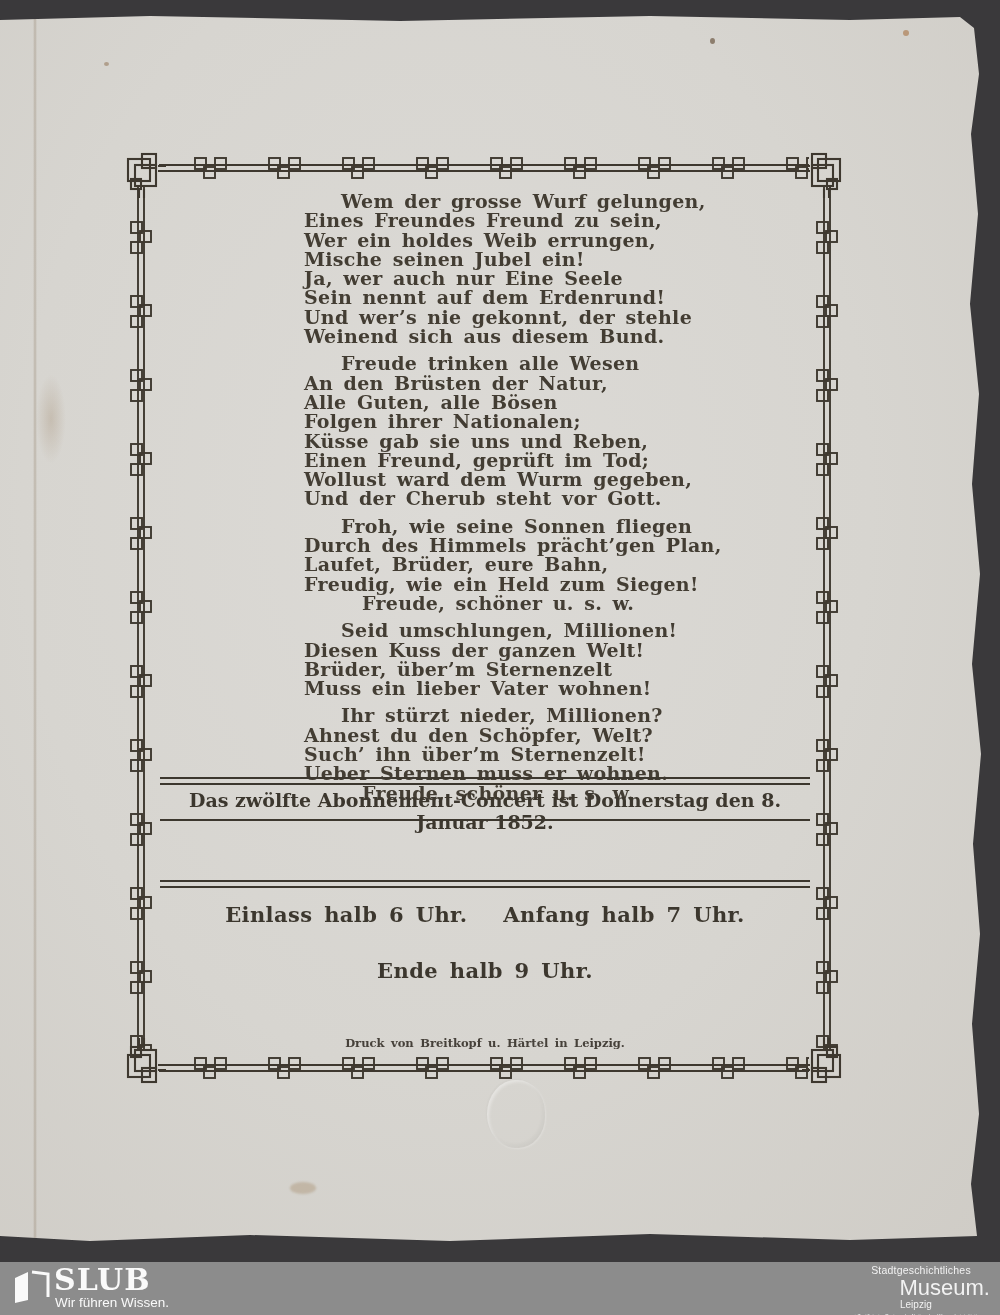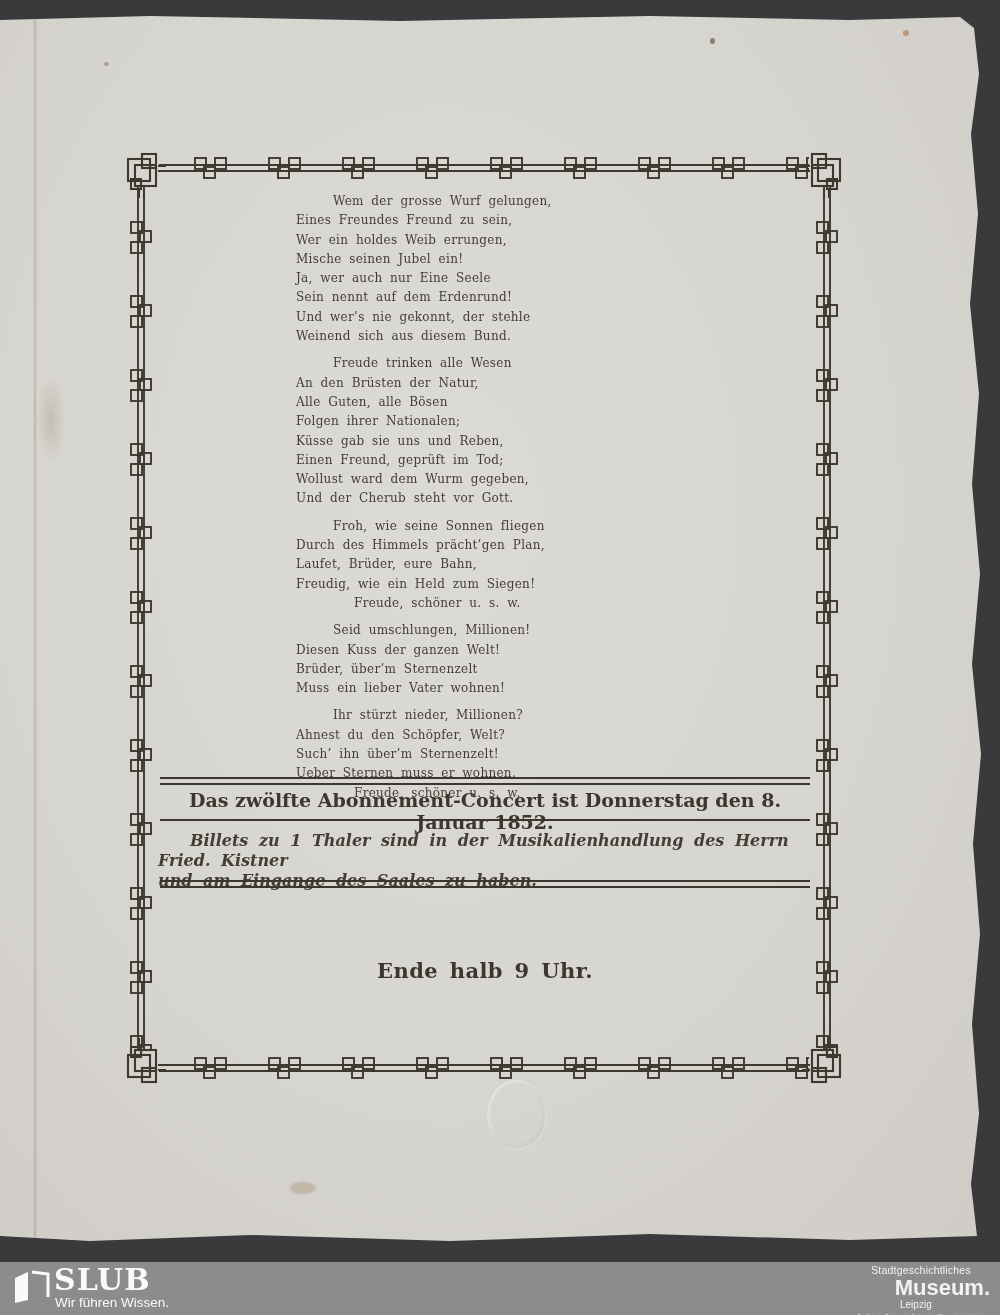--- a/index.html
+++ b/index.html
@@ -26,22 +26,22 @@
   .spot{position:absolute;border-radius:50%;}
   .spot.s1{left:710px;top:24px;width:5px;height:6px;background:rgba(80,55,30,.55);}
   .spot.s2{left:903px;top:16px;width:6px;height:6px;background:rgba(160,95,40,.5);}
   .spot.s3{left:36px;top:360px;width:30px;height:90px;background:radial-gradient(rgba(130,95,55,.20),rgba(130,95,55,0) 70%);}
   .spot.s4{left:290px;top:1168px;width:26px;height:12px;background:rgba(140,100,50,.25);filter:blur(1px);}
   .spot.s5{left:104px;top:48px;width:5px;height:4px;background:rgba(120,80,40,.4);}
   
   .frame{position:absolute;left:125px;top:138px;}
   
   .poem{
-    position:absolute;left:296px;top:178px;width:400px;
-    color:#433d33;font-size:12px;font-weight:400;
+    position:absolute;left:304px;top:178px;width:400px;
+    color:#433d33;font-size:19px;font-weight:700;
   }
   .poem p{margin:0;line-height:19.3px;letter-spacing:.3px;word-spacing:3.5px;white-space:nowrap;}
   .stanza{margin-bottom:8px;}
   .poem p.first{text-indent:37px;}
   .poem p.refrain{text-indent:58px;}
   
   .rule{position:absolute;left:160px;width:650px;color:#3c372e;}
   .rule-d{height:4px;border-top:2.5px solid #3c372e;border-bottom:2.5px solid #3c372e;}
   .rule-s{border-top:2.2px solid #3c372e;}
   .notice{
@@ -79,21 +79,21 @@
   }
   .slub-slogan{
     position:absolute;left:55px;top:33px;color:#fafafa;
     font-family:"Liberation Sans", sans-serif;font-weight:400;font-size:13.5px;
   }
   .museum{
     position:absolute;right:10px;top:3px;width:138px;color:#f2f2f2;
     font-family:"Liberation Sans", sans-serif;line-height:1;
   }
   .museum .m1{font-size:10.5px;text-align:center;letter-spacing:.2px;}
-  .museum .m2{font-size:22px;font-weight:700;text-align:right;margin-top:1px;}
+  .museum .m2{font-size:22px;font-weight:400;text-align:right;margin-top:1px;}
   .museum .m3{font-size:10px;text-align:left;margin-left:40px;margin-top:1px;padding-left:8px;}
   .museum .cert{font-size:5px;margin-top:4px;white-space:nowrap;}
 </style>
 </head>
 <body>
 
 <div class="paper">
   <div class="crease"></div>
   <div class="spot s1"></div>
   <div class="spot s2"></div>
@@ -185,29 +185,30 @@
         <p class="">Such’ ihn über’m Sternenzelt!</p>
         <p class="">Ueber Sternen muss er wohnen.</p>
         <p class="refrain">Freude, schöner u. s. w.</p>
       </div>
     </div>
 
   <div class="rule rule-d" style="top:763px"></div>
   <div class="notice" style="top:775px">Das zwölfte Abonnement-Concert ist Donnerstag den 8. Januar 1852.</div>
   <div class="rule rule-s" style="top:805px"></div>
 
-  <div class="billets" style="top:817px">
-    <p class="ind">Billets zu 1 Thaler sind in der Musikalienhandlung des Herrn Fried. Kistner</p>
-    <p>und am Eingange des Saales zu haben.</p>
+
+  <div class="rule rule-d" style="top:866px"></div>
+
+  <div class="times" style="top:888px">
+    <span>Einlass halb 6 Uhr.</span>
+    <span>Anfang halb 7 Uhr.</span>
   </div>
-
-  <div class="rule rule-d" style="top:866px"></div>
-
   <div class="times2" style="top:924px">Ende halb 9 Uhr.</div>
 
+  <div class="imprint" style="top:1022px">Druck von Breitkopf u. Härtel in Leipzig.</div>
 
   <div class="stamp"></div>
 </div>
 
 <div class="footerbar">
   <svg class="slub-logo" width="36" height="34" viewBox="0 0 36 34">
     <polygon points="1,9 14,3 14,31 1,34" fill="#fafafa"></polygon>
     <path d="M18 3 L34 5 L34 28" fill="none" stroke="#fafafa" stroke-width="3"></path>
   </svg>
   <div class="slub-name">SLUB</div>

